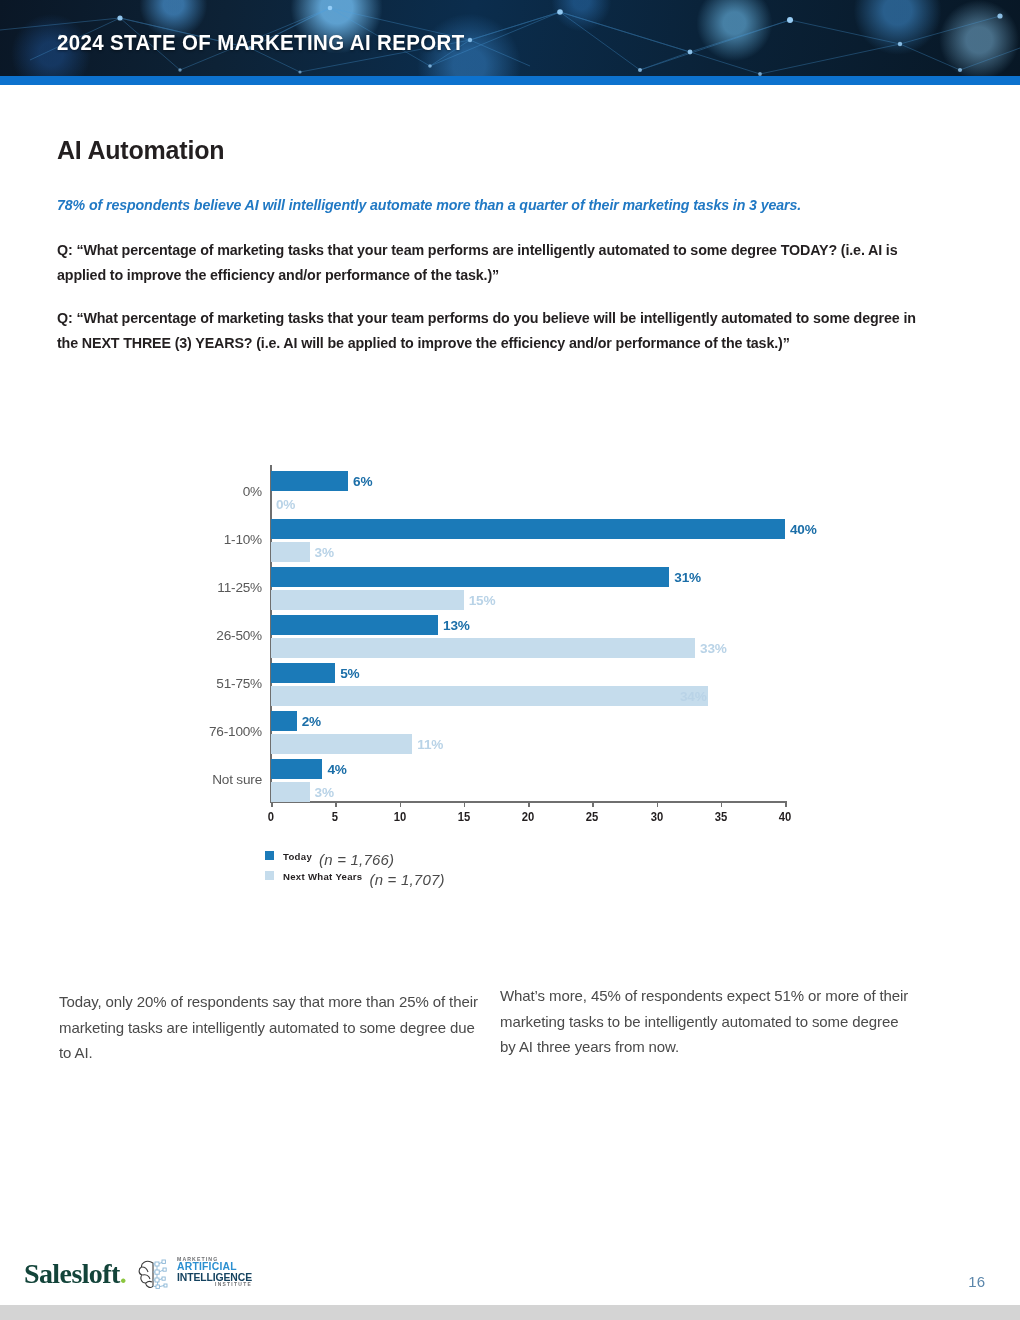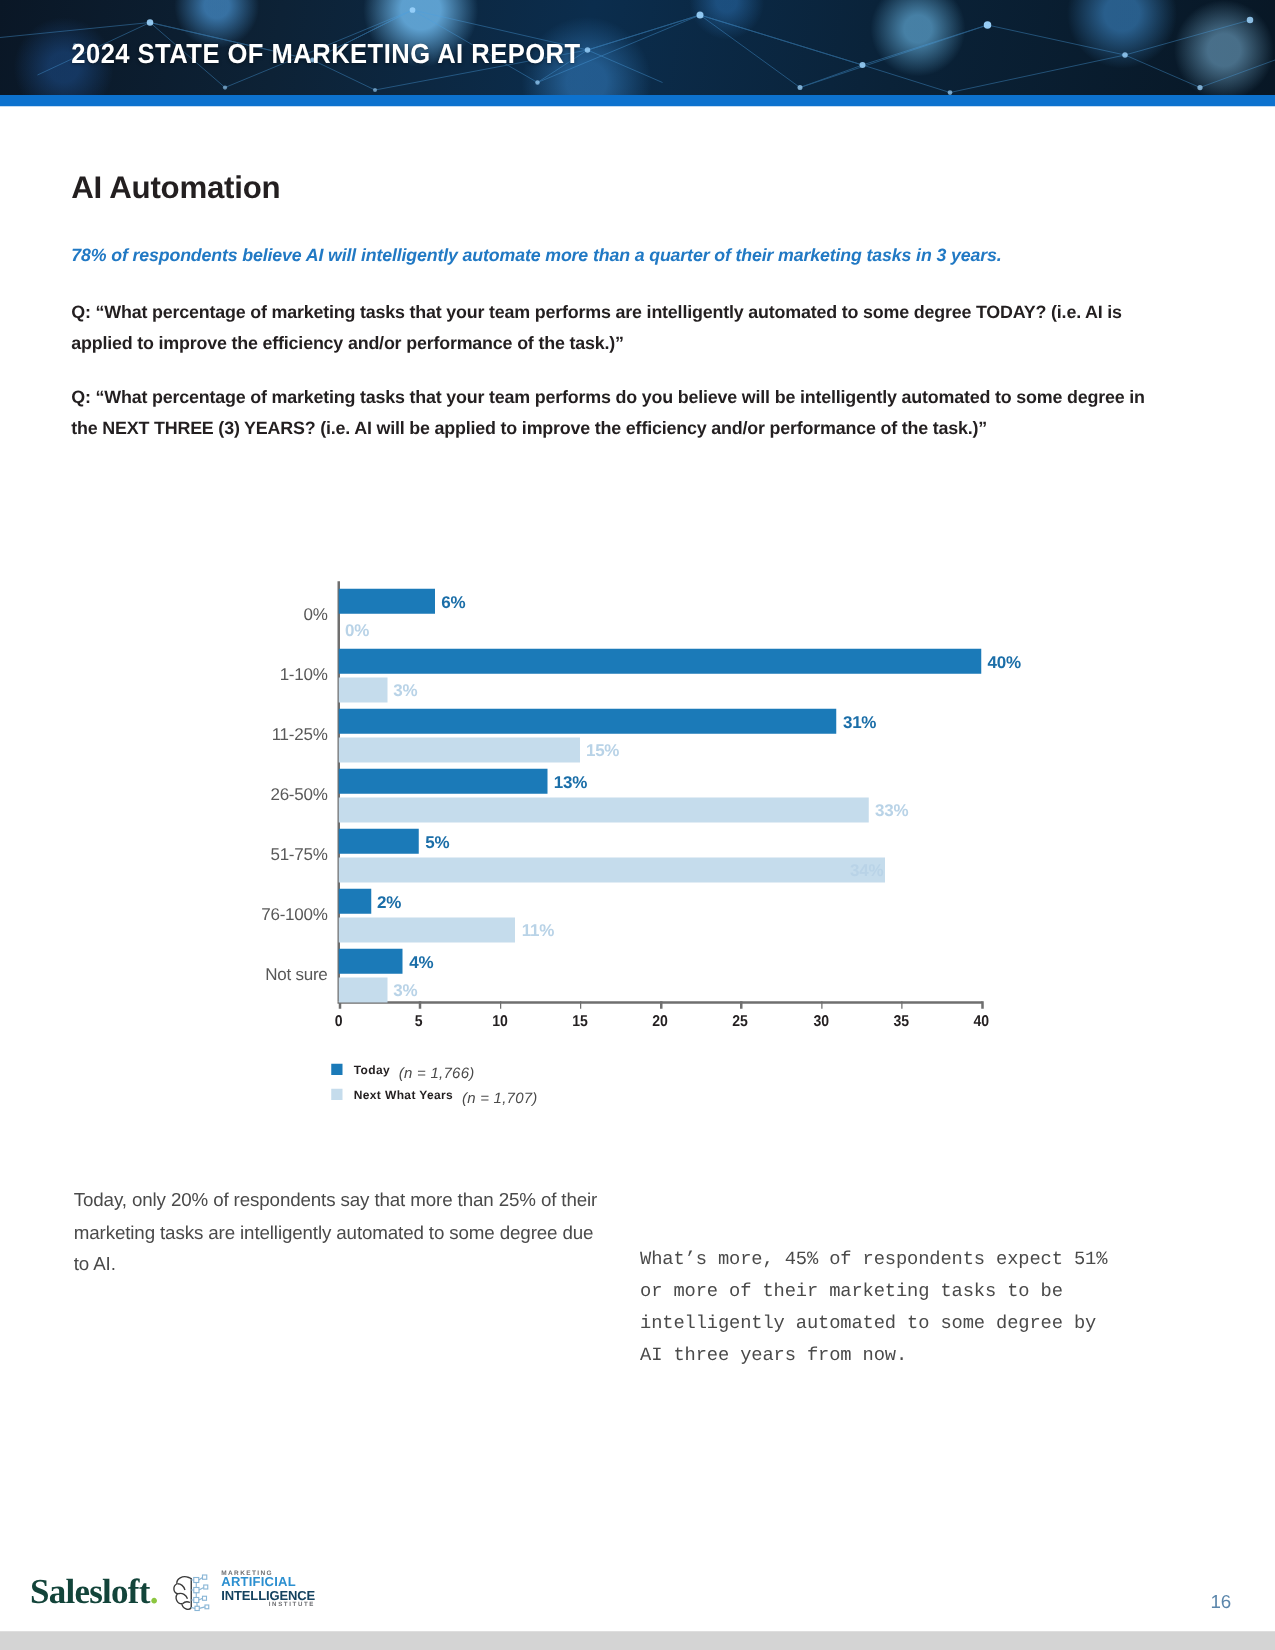--- a/index.html
+++ b/index.html
@@ -80,28 +80,28 @@
   }
   .bar-label.today{color:#1b6ea8;}
   .bar-label.future{color:#b9d3e7;}
 
   .legend{position:absolute;left:265px;top:436px;}
   .legend-row{display:flex;align-items:flex-start;height:16px;margin-bottom:4px;}
   .swatch{width:9px;height:9px;margin-right:9px;}
   .swatch.today{background:#1b7ab8;}
   .swatch.future{background:#c5dcec;}
   .legend-name{font-size:9.6px;font-weight:bold;color:#231f20;letter-spacing:.3px;}
-  .legend-n{font-size:12px;font-style:italic;color:#4a4a4a;margin-left:7px;letter-spacing:.2px;}
+  .legend-n{font-size:15px;font-style:italic;color:#4a4a4a;margin-left:7px;letter-spacing:.2px;}
 
   
   .col{position:absolute;font-size:15px;color:#4a4a4a;line-height:25.5px;letter-spacing:-.1px;}
-  #col-left{left:59px;top:948px;width:425px;}
+  #col-left{left:59px;top:989px;width:425px;}
   #col-left p{margin:0 0 25px 0;}
   #col-right{left:496px;top:979px;width:420px;}
-  #col-right p{margin:16px;font-family:Liberation Mono, monospace;}
+  #col-right p{margin:4px;}
 
   
   .salesloft{
     position:absolute;left:24px;top:1258px;
     font-family:"Liberation Serif", serif;
     font-size:28px;font-weight:bold;color:#13443a;letter-spacing:-.6px;
   }
   .salesloft .dot{color:#8cc63f;}
   .maii{position:absolute;left:137px;top:1256px;width:105px;height:42px;}
   .maii svg{position:absolute;left:0;top:0;}

